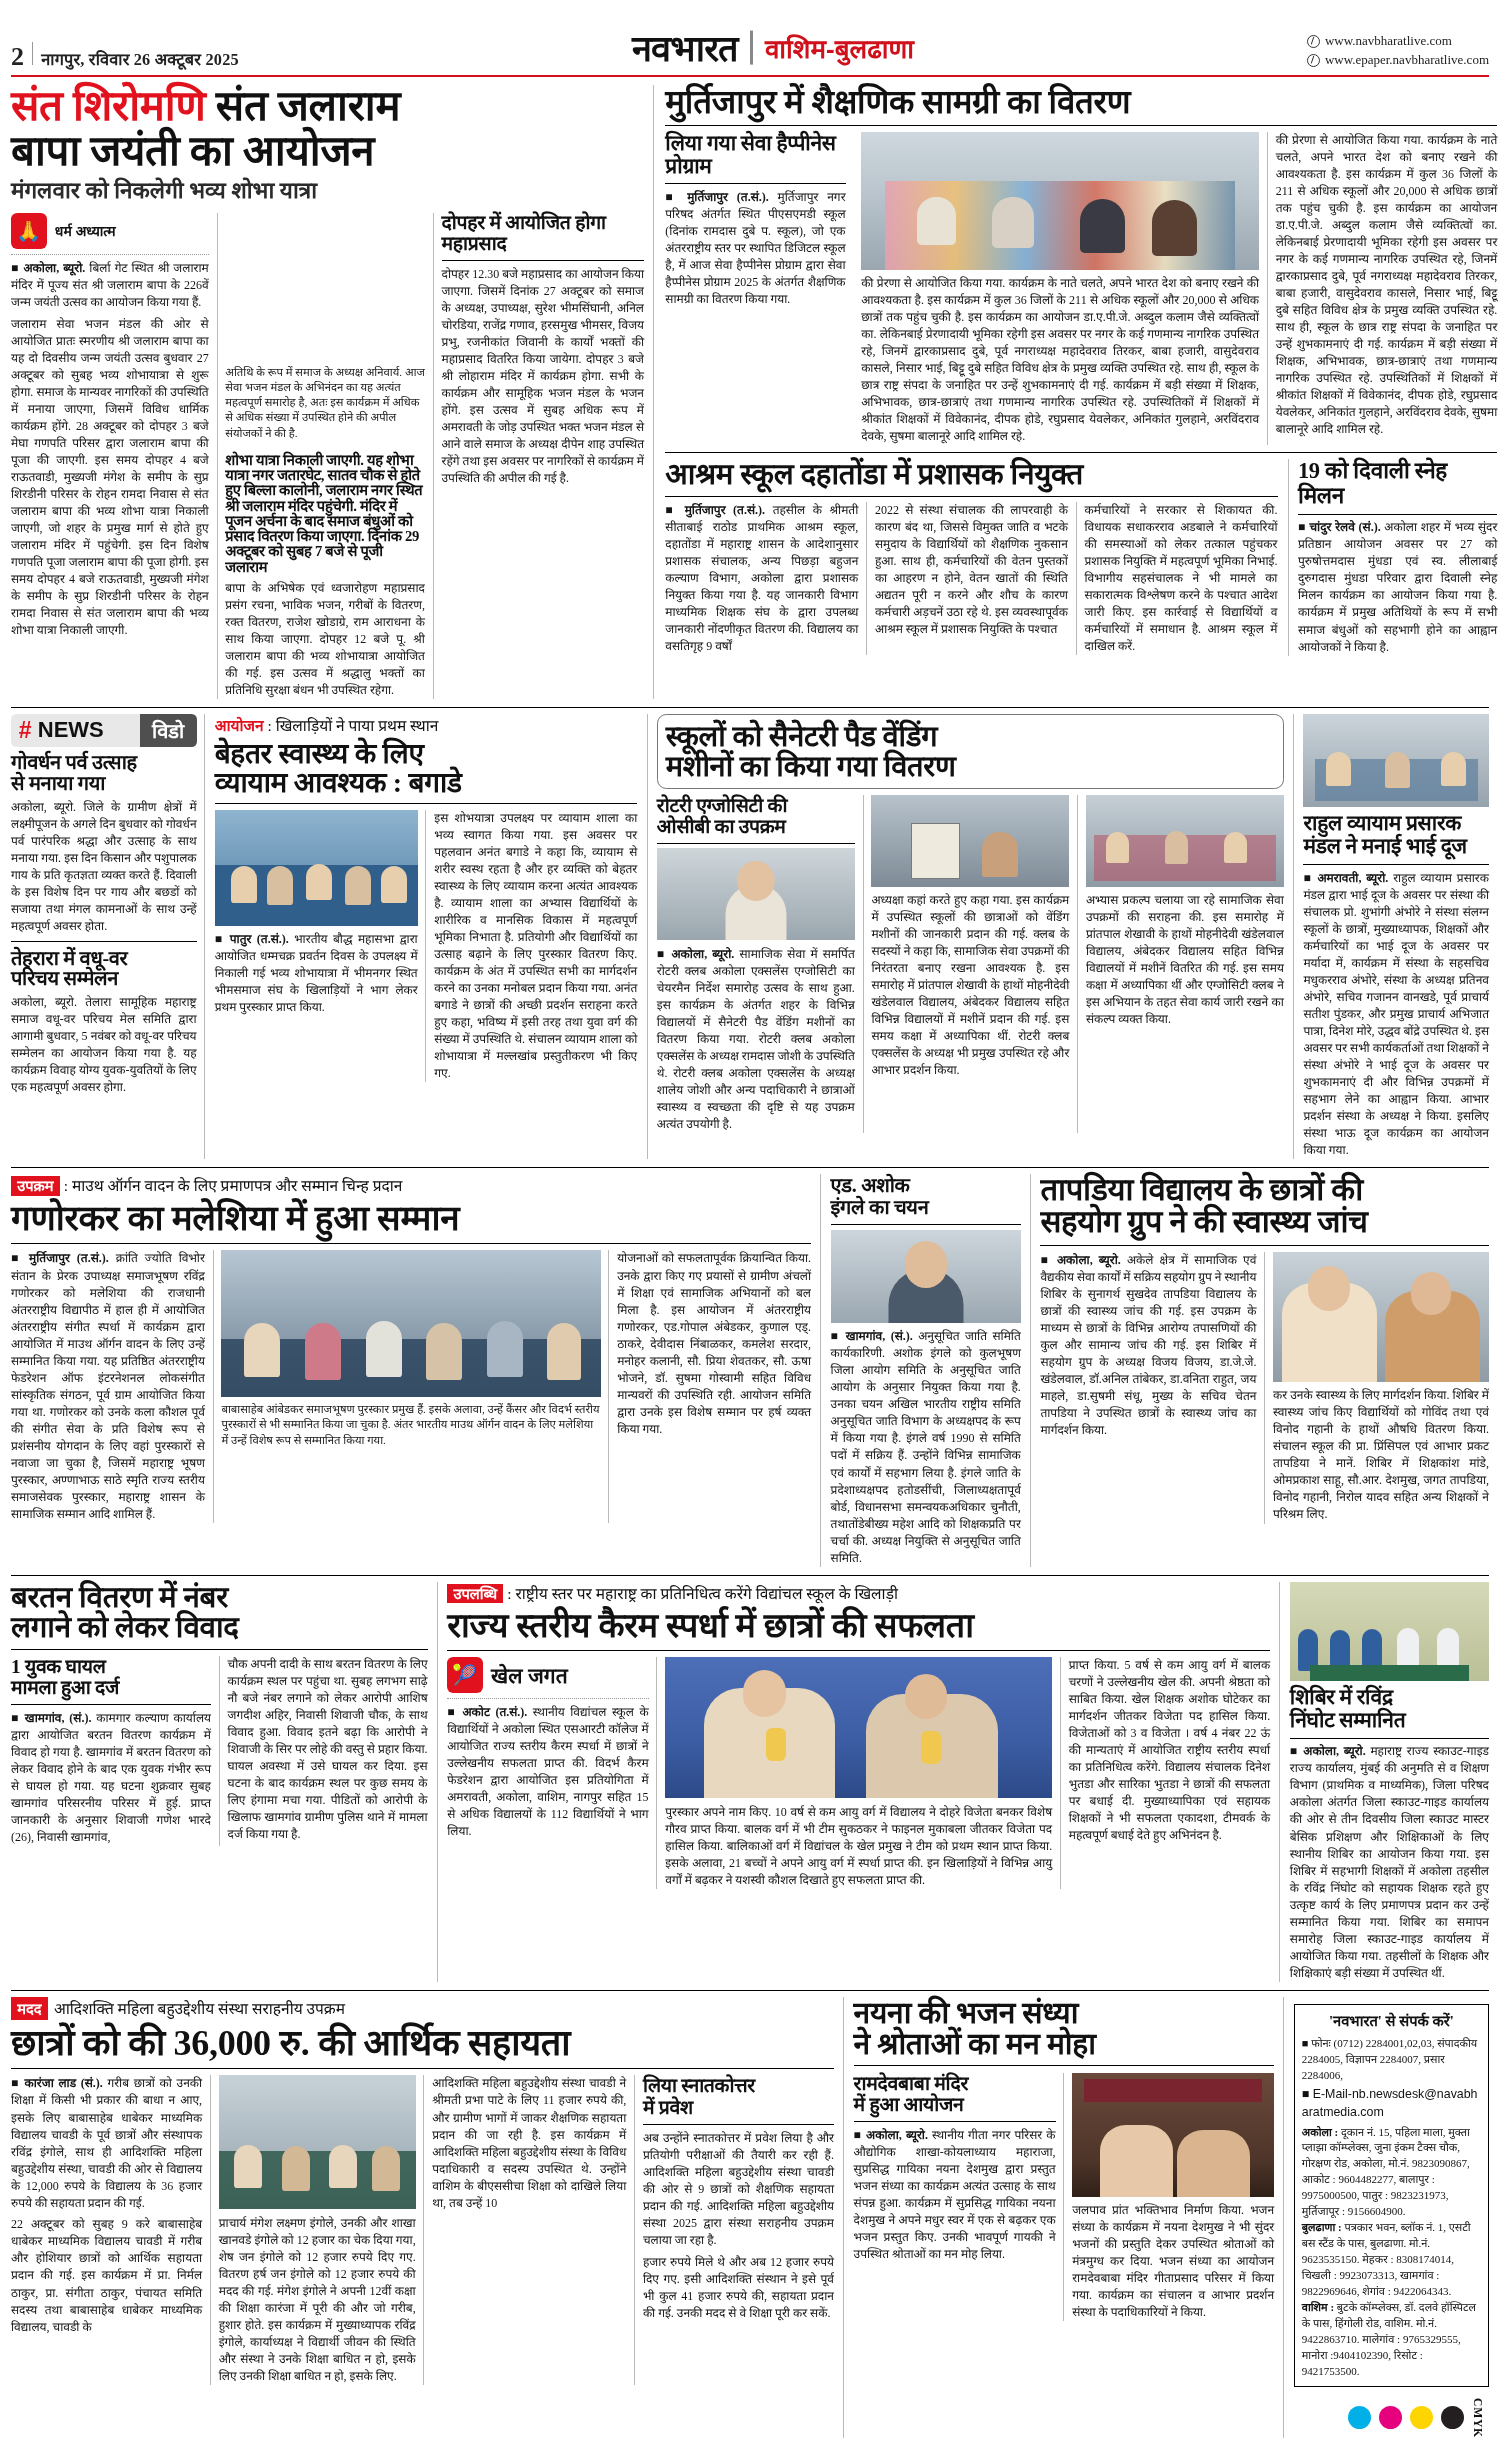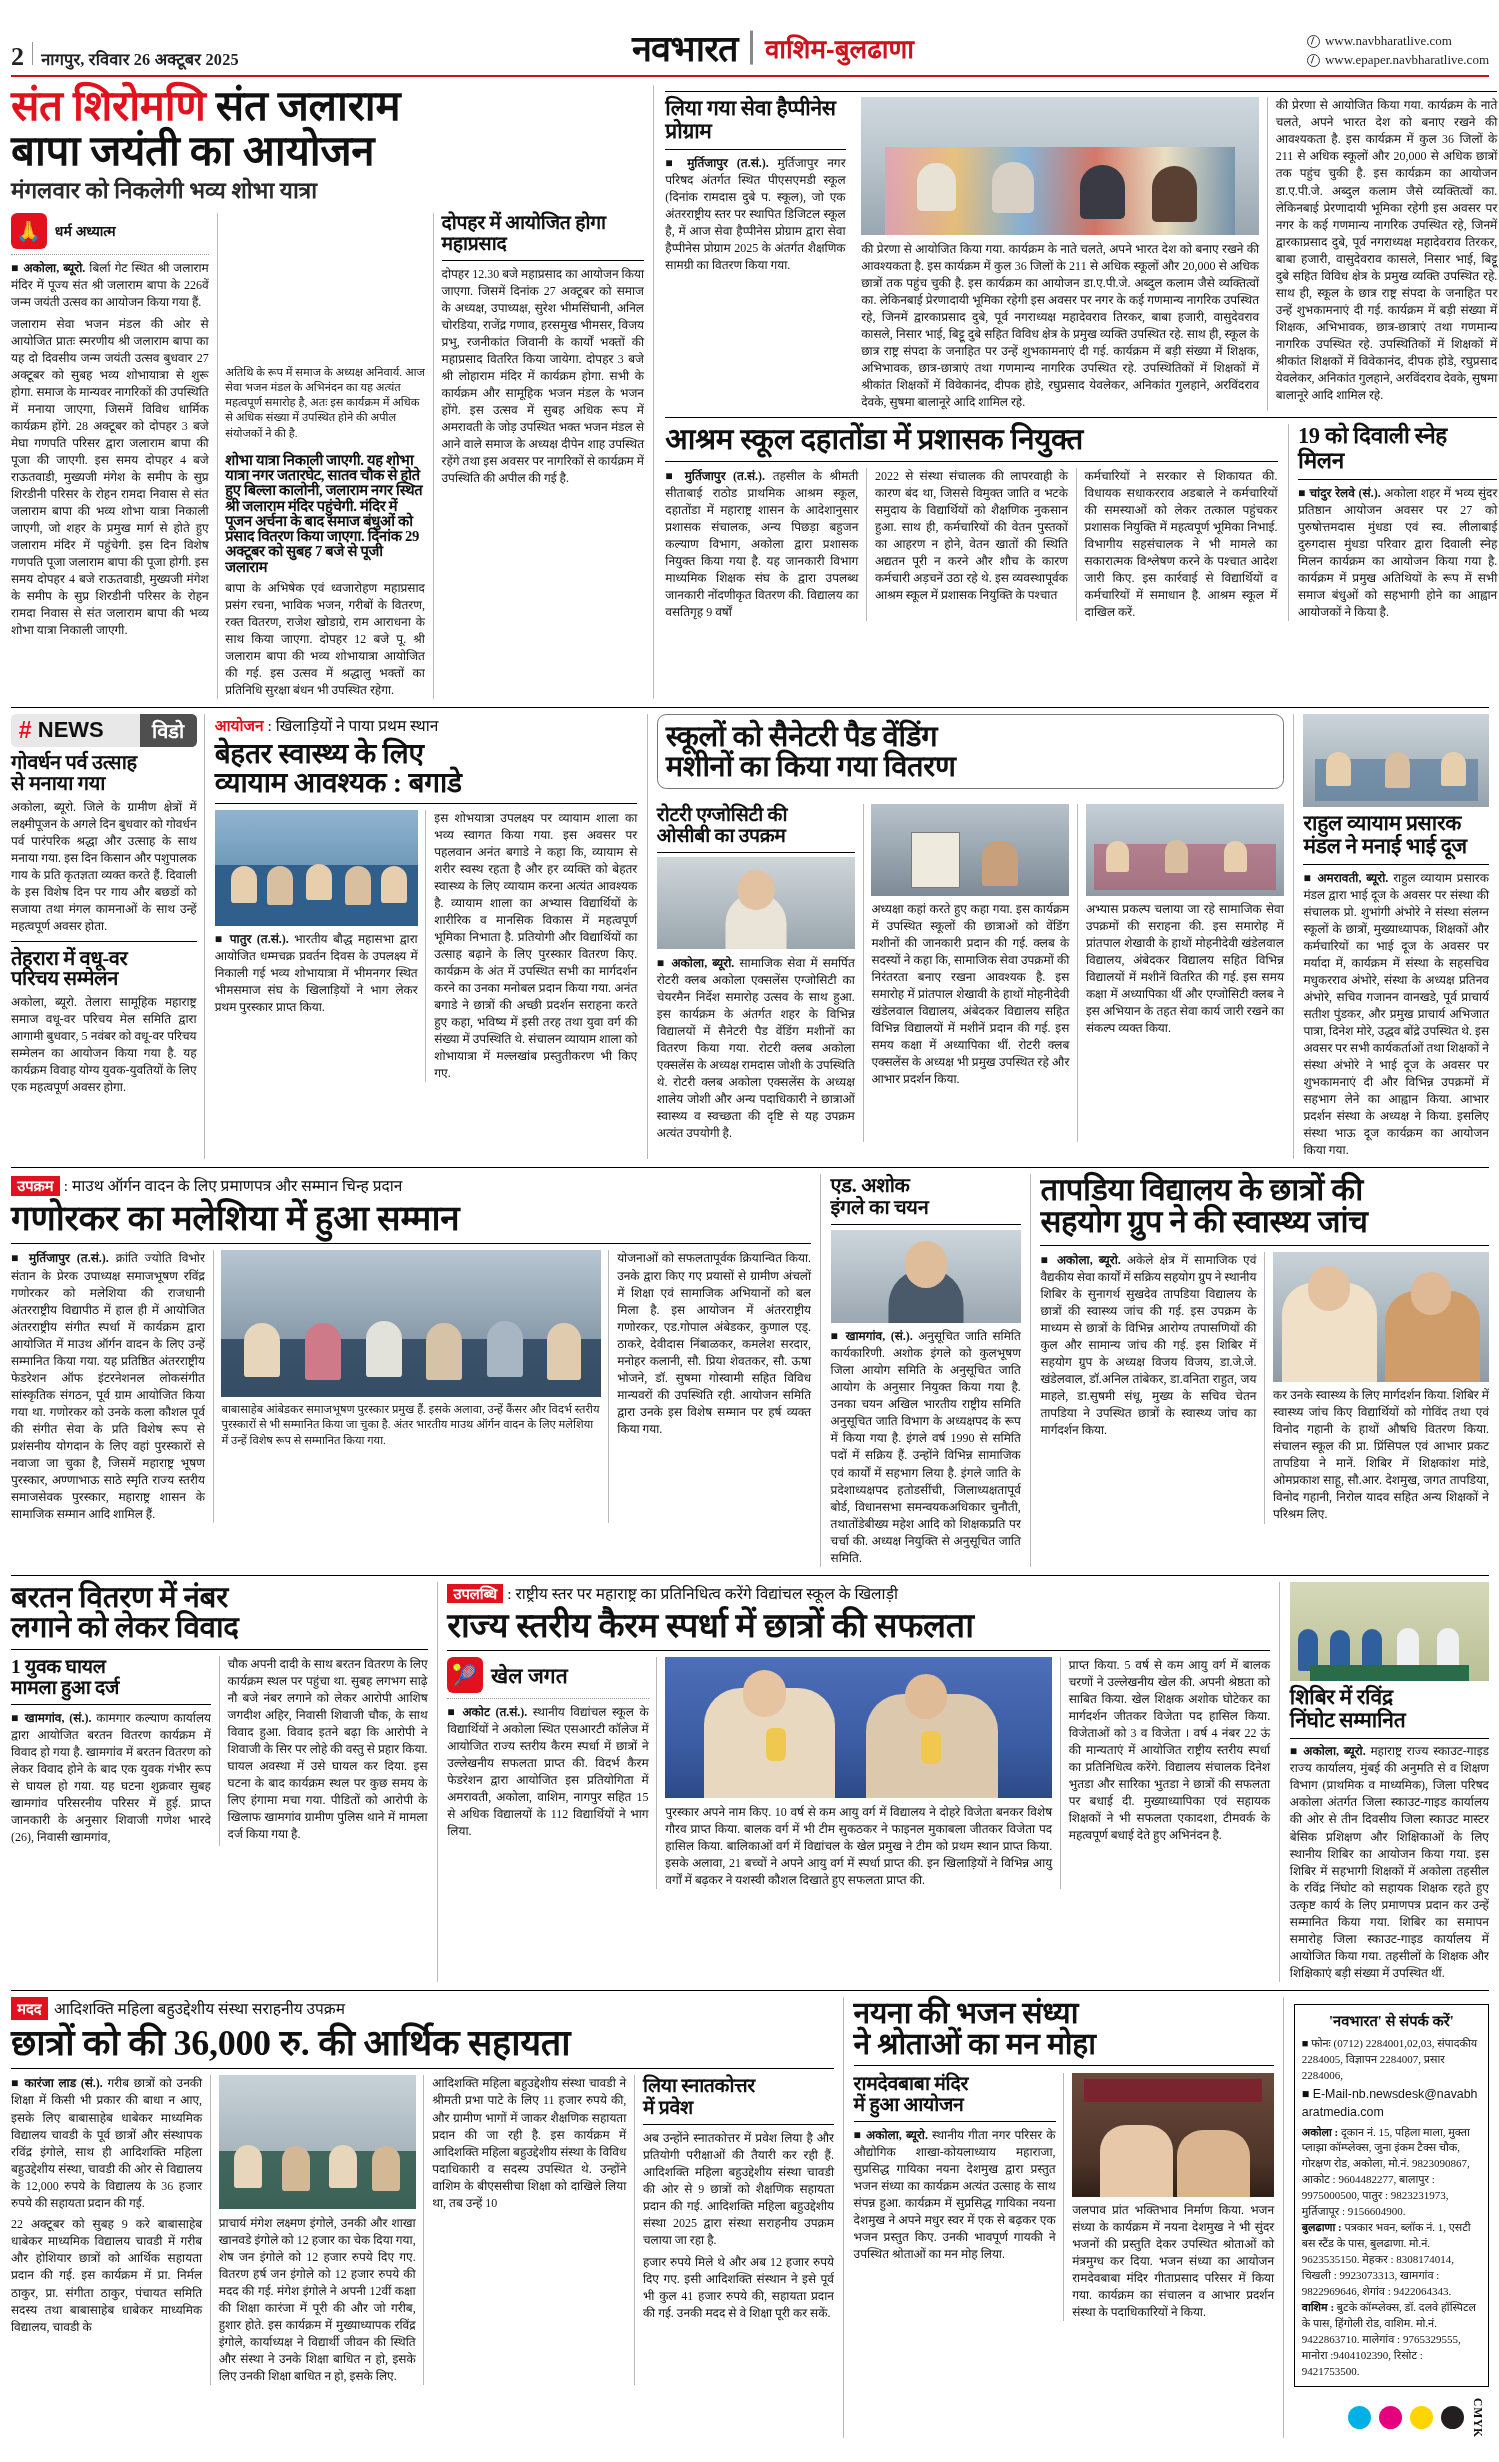--- a/index.html
+++ b/index.html
@@ -137,20 +137,21 @@
 
         <div class="col vrule" style="width:211px;padding-left:7.8px;">
           <div class="hl" style="font-size:19.4px;line-height:1.08;">दोपहर में आयोजित होगा महाप्रसाद</div>
           <div class="hrule" style="margin:5.4px 0 4.7px;"></div>
           <div class="body">दोपहर 12.30 बजे महाप्रसाद का आयोजन किया जाएगा. जिसमें दिनांक 27 अक्टूबर को समाज के अध्यक्ष, उपाध्यक्ष, सुरेश भीमसिंघानी, अनिल चोरडिया, राजेंद्र गणाव, हरसमुख भीमसर, विजय प्रभु, रजनीकांत जिवानी के कार्यों भक्तों की महाप्रसाद वितरित किया जायेगा. दोपहर 3 बजे श्री लोहाराम मंदिर में कार्यक्रम होगा. सभी के कार्यक्रम और सामूहिक भजन मंडल के भजन होंगे. इस उत्सव में सुबह अधिक रूप में अमरावती के जोड़ उपस्थित भक्त भजन मंडल से आने वाले समाज के अध्यक्ष दीपेन शाह उपस्थित रहेंगे तथा इस अवसर पर नागरिकों से कार्यक्रम में उपस्थिति की अपील की गई है.</div>
         </div>
       </div>
     </div>
 
     <div class="col vrule" style="width:832px;padding-left:11px;">
+      <div class="hl" style="font-size:33px;">मुर्तिजापुर में शैक्षणिक सामग्री का वितरण</div>
       <div class="hrule2" style="margin:6.2px 0 5.4px;"></div>
 
       <div class="row">
         <div class="col" style="width:183px;padding-right:7.8px;">
           <div class="hl" style="font-size:21px;line-height:1.1;">लिया गया सेवा
 हैप्पीनेस प्रोग्राम</div>
           <div class="hrule" style="margin:5.4px 0 4.7px;"></div>
           <div class="body"><b>■ मुर्तिजापुर (त.सं.).</b> मुर्तिजापुर नगर परिषद अंतर्गत स्थित पीएसएमडी स्कूल (दिनांक रामदास दुबे प. स्कूल), जो एक अंतरराष्ट्रीय स्तर पर स्थापित डिजिटल स्कूल है, में आज सेवा हैप्पीनेस प्रोग्राम द्वारा सेवा हैप्पीनेस प्रोग्राम 2025 के अंतर्गत शैक्षणिक सामग्री का वितरण किया गया.</div>
         </div>
 
@@ -237,21 +238,21 @@
         </div>
         <div class="body vrule" style="width:203px;padding-left:7.8px;">इस शोभयात्रा उपलक्ष्य पर व्यायाम शाला का भव्य स्वागत किया गया. इस अवसर पर पहलवान अनंत बगाडे ने कहा कि, व्यायाम से शरीर स्वस्थ रहता है और हर व्यक्ति को बेहतर स्वास्थ्य के लिए व्यायाम करना अत्यंत आवश्यक है. व्यायाम शाला का अभ्यास विद्यार्थियों के शारीरिक व मानसिक विकास में महत्वपूर्ण भूमिका निभाता है. प्रतियोगी और विद्यार्थियों का उत्साह बढ़ाने के लिए पुरस्कार वितरण किए. कार्यक्रम के अंत में उपस्थित सभी का मार्गदर्शन करने का उनका मनोबल प्रदान किया गया. अनंत बगाडे ने छात्रों की अच्छी प्रदर्शन सराहना करते हुए कहा, भविष्य में इसी तरह तथा युवा वर्ग की संख्या में उपस्थिति थे. संचालन व्यायाम शाला को शोभायात्रा में मल्लखांब प्रस्तुतीकरण भी किए गए.</div>
       </div>
     </div>
 
     <div class="col vrule" style="width:627px;padding:0 9.3px;">
       <div class="boxed" style="display:inline-block;">
         <div class="hl" style="font-size:29px;white-space:pre-line;">स्कूलों को सैनेटरी पैड वेंडिंग
 मशीनों का किया गया वितरण</div>
       </div>
-      <div class="row" style="margin-top:15px;justify-content:center;">
+      <div class="row" style="margin-top:6px;justify-content:center;">
         <div class="col" style="width:199px;padding-right:7.8px;">
           <div class="hl" style="font-size:19.4px;line-height:1.1;white-space:pre-line;">रोटरी एग्जोसिटी की
 ओसीबी का उपक्रम</div>
           <div class="hrule" style="margin:5.4px 0 4.7px;"></div>
           <div class="ph" style="height:92px;">
             <div class="g" style="background:linear-gradient(180deg,#cfd6da,#9aa6ae);"></div>
             <div style="position:absolute;left:50%;bottom:0;transform:translateX(-50%);width:61px;height:56px;background:#e9e3d8;border-radius:31px 31px 0 0;"></div>
             <div style="position:absolute;left:50%;top:12.4px;transform:translateX(-50%);width:37px;height:40px;background:#e2c2a0;border-radius:18.6px;"></div>
           </div>
           <div class="body" style="margin-top:5.4px;"><b>■ अकोला, ब्यूरो.</b> सामाजिक सेवा में समर्पित रोटरी क्लब अकोला एक्सलेंस एग्जोसिटी का चेयरमैन निर्देश समारोह उत्सव के साथ हुआ. इस कार्यक्रम के अंतर्गत शहर के विभिन्न विद्यालयों में सैनेटरी पैड वेंडिंग मशीनों का वितरण किया गया. रोटरी क्लब अकोला एक्सलेंस के अध्यक्ष रामदास जोशी के उपस्थिति थे. रोटरी क्लब अकोला एक्सलेंस के अध्यक्ष शालेय जोशी और अन्य पदाधिकारी ने छात्राओं स्वास्थ्य व स्वच्छता की दृष्टि से यह उपक्रम अत्यंत उपयोगी है.</div>

